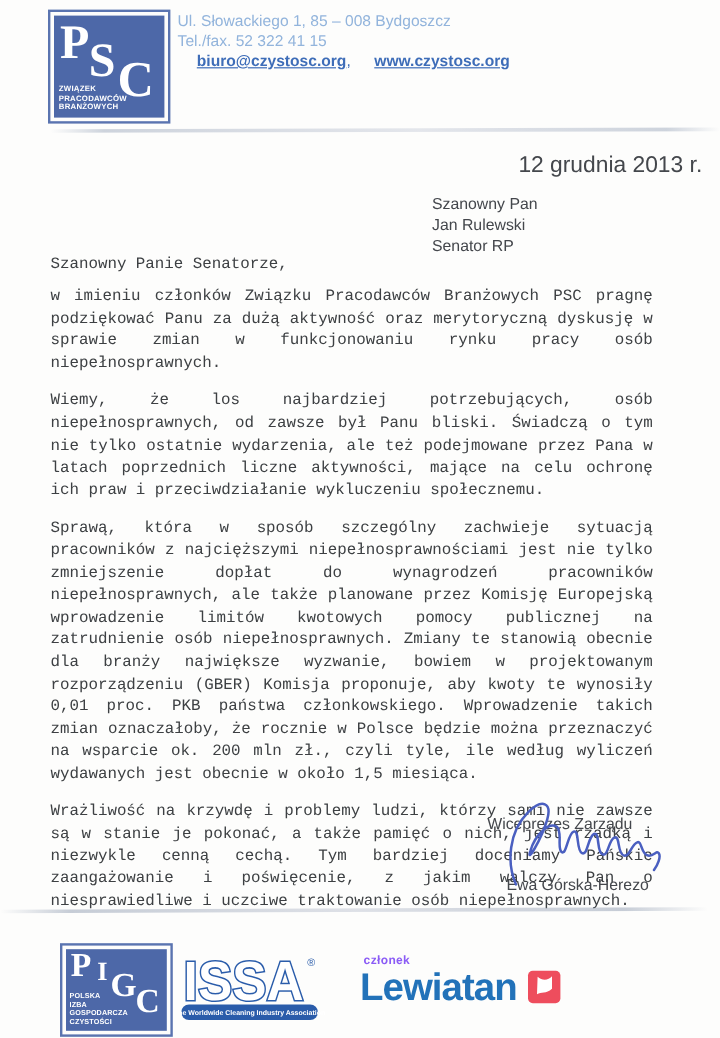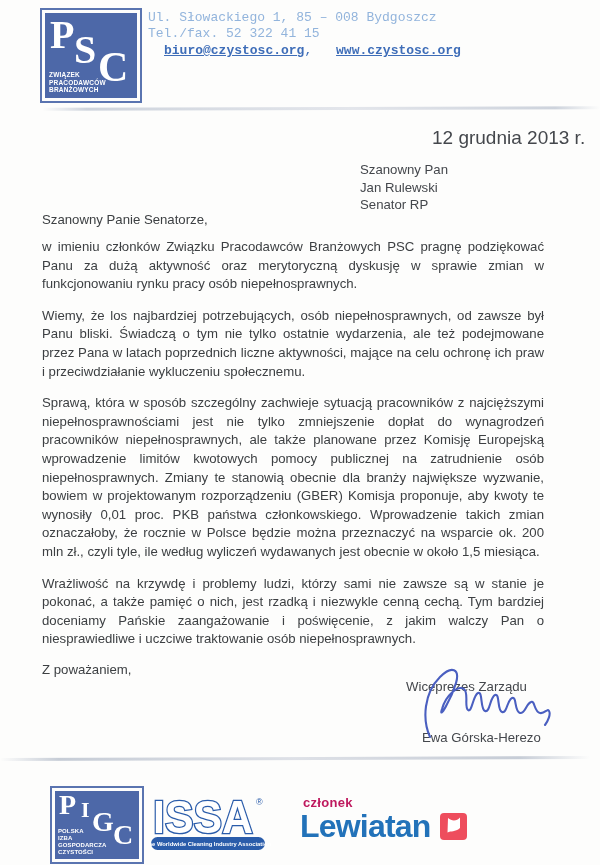--- a/index.html
+++ b/index.html
@@ -22,37 +22,37 @@
   .psc-p{left:5px;top:2px;font-size:40px;}
   .psc-s{left:29px;top:17px;font-size:40px;}
   .psc-c{left:53px;top:33px;font-size:42px;}
   .psc-sub{
     position:absolute;left:4px;bottom:4px;
     font-family:"Liberation Sans", sans-serif;
     font-size:6.5px;line-height:7.6px;font-weight:bold;letter-spacing:.2px;
   }
   .contact{
     position:absolute;left:148px;top:10px;
-    font-size:13px;line-height:16.4px;color:#92b4dc;font-family:Liberation Mono, monospace;
+    font-size:13px;line-height:16.4px;color:#92b4dc;
   }
   .contact .link-row a{color:#3e6db8;text-decoration:underline;font-weight:bold;padding-left:16px;}
   .contact .sep{color:#3e6db8;}
   .streak{position:absolute;height:3px;opacity:.55;border-radius:2px;}
   .streak-top{
     left:42px;right:0;top:107px;transform:rotate(-0.15deg);
     background:linear-gradient(90deg,rgba(130,145,170,0) 0%,rgba(130,145,170,.7) 8%,rgba(150,160,185,.45) 55%,rgba(130,145,170,.7) 92%,rgba(130,145,170,0) 100%);
   }
   .streak-bottom{
     left:0;right:10px;top:757px;transform:rotate(-0.2deg);
     background:linear-gradient(90deg,rgba(120,135,160,0) 0%,rgba(120,135,160,.75) 10%,rgba(140,150,175,.5) 50%,rgba(120,135,160,.75) 88%,rgba(120,135,160,0) 100%);
   }
   
   .date{position:absolute;left:432px;top:127px;font-size:19px;color:#44474c;}
   .recipient{position:absolute;left:360px;top:161px;font-size:13.2px;line-height:17.6px;color:#44474c;}
-  .content{position:absolute;left:42px;right:40px;top:212px;}
+  .content{position:absolute;left:42px;right:40px;top:212px;font-family:Liberation Mono, monospace;}
   .salutation{font-size:13.2px;margin:0 0 11px 0;}
   .content p{
     margin:0 16px 13px 0;font-size:13.2px;line-height:18.6px;
     text-align:justify;color:#3d4043;
   }
   .closing{font-size:13.2px;margin-top:1px;}
   
   .sig-title{position:absolute;left:406px;top:679px;font-size:13.2px;color:#44474c;}
   .sig-svg{position:absolute;left:408px;top:663px;z-index:3;}
   .sig-name{position:absolute;left:422px;top:730px;font-size:13.2px;color:#44474c;}
@@ -71,21 +71,21 @@
   .pigc-g{left:37px;top:17px;font-size:28px;}
   .pigc-c{left:58px;top:30px;font-size:28px;}
   .pigc-sub{
     position:absolute;left:3px;bottom:3px;
     font-family:"Liberation Sans", sans-serif;
     font-size:6px;line-height:7px;font-weight:bold;letter-spacing:.1px;
   }
   .issa-logo{position:absolute;left:150px;top:791px;}
   .lewiatan{position:absolute;left:300px;top:795px;display:flex;align-items:flex-end;}
   .lew-text{display:flex;flex-direction:column;}
-  .lew-member{font-size:13px;font-weight:bold;color:#be185d;margin-left:3px;letter-spacing:.3px;}
+  .lew-member{font-size:10px;font-weight:bold;color:#8b5cf6;margin-left:3px;letter-spacing:.3px;}
   .lew-name{font-size:32px;font-weight:bold;color:#2272b9;letter-spacing:-.8px;line-height:1.0;}
   .lew-mark{width:27px;height:27px;background:#ee4d5d;border-radius:4px;margin-left:9px;margin-bottom:2px;position:relative;}
   .lew-mark svg{position:absolute;left:0;top:0;}
 </style>
 </head>
 <body>
 
 <div class="page">
 
   <div class="psc-logo">
@@ -117,21 +117,20 @@
     <div>Jan Rulewski</div>
     <div>Senator RP</div>
   </div>
 
   <div class="content">
     <div class="salutation">Szanowny Panie Senatorze,</div>
     <p>w imieniu członków Związku Pracodawców Branżowych PSC pragnę podziękować Panu za dużą aktywność oraz merytoryczną dyskusję w sprawie zmian w funkcjonowaniu rynku pracy osób niepełnosprawnych.</p>
     <p>Wiemy, że los najbardziej potrzebujących, osób niepełnosprawnych, od zawsze był Panu bliski.  Świadczą o tym nie tylko ostatnie wydarzenia, ale też podejmowane przez Pana w latach poprzednich liczne aktywności, mające na celu ochronę ich praw i przeciwdziałanie wykluczeniu społecznemu.</p>
     <p>Sprawą, która w sposób szczególny zachwieje sytuacją pracowników z najcięższymi niepełnosprawnościami jest nie tylko zmniejszenie dopłat do wynagrodzeń pracowników niepełnosprawnych, ale także planowane przez Komisję Europejską wprowadzenie limitów kwotowych pomocy publicznej na  zatrudnienie osób niepełnosprawnych.  Zmiany te stanowią obecnie dla branży największe wyzwanie, bowiem w projektowanym rozporządzeniu (GBER) Komisja proponuje, aby kwoty te wynosiły 0,01 proc. PKB państwa członkowskiego. Wprowadzenie takich zmian oznaczałoby, że rocznie w Polsce będzie można przeznaczyć na wsparcie ok. 200 mln zł., czyli tyle, ile według wyliczeń wydawanych jest obecnie w około 1,5 miesiąca.</p>
     <p>Wrażliwość na krzywdę i problemy ludzi, którzy sami nie zawsze są w stanie je pokonać, a także pamięć o nich, jest rzadką i niezwykle cenną cechą. Tym bardziej doceniamy Pańskie zaangażowanie i poświęcenie, z jakim walczy Pan o niesprawiedliwe i uczciwe traktowanie osób niepełnosprawnych.</p>
-    <div class="closing">Z poważaniem,</div>
   </div>
 
   <div class="sig-title">Wiceprezes Zarządu</div>
   <svg class="sig-svg" width="158" height="92" viewBox="0 0 158 92">
     <path d="M22,74 C14,56 16,30 32,14 C44,2 52,6 48,20 C43,37 30,58 34,46
              C38,32 50,22 56,26 C61,30 56,44 60,47 C64,50 65,32 70,30
              C75,28 72,46 77,48 C82,50 82,34 87,32 C92,30 89,47 94,49
              C99,51 99,37 104,35 C109,33 106,48 112,50 C117,51 118,41 123,39
              C127,37 126,49 132,50 C137,51 139,45 141,48 C143,51 140,58 137,62" fill="none" stroke="#4a5fc0" stroke-width="2.1" stroke-linecap="round" stroke-linejoin="round"></path>
   </svg>

